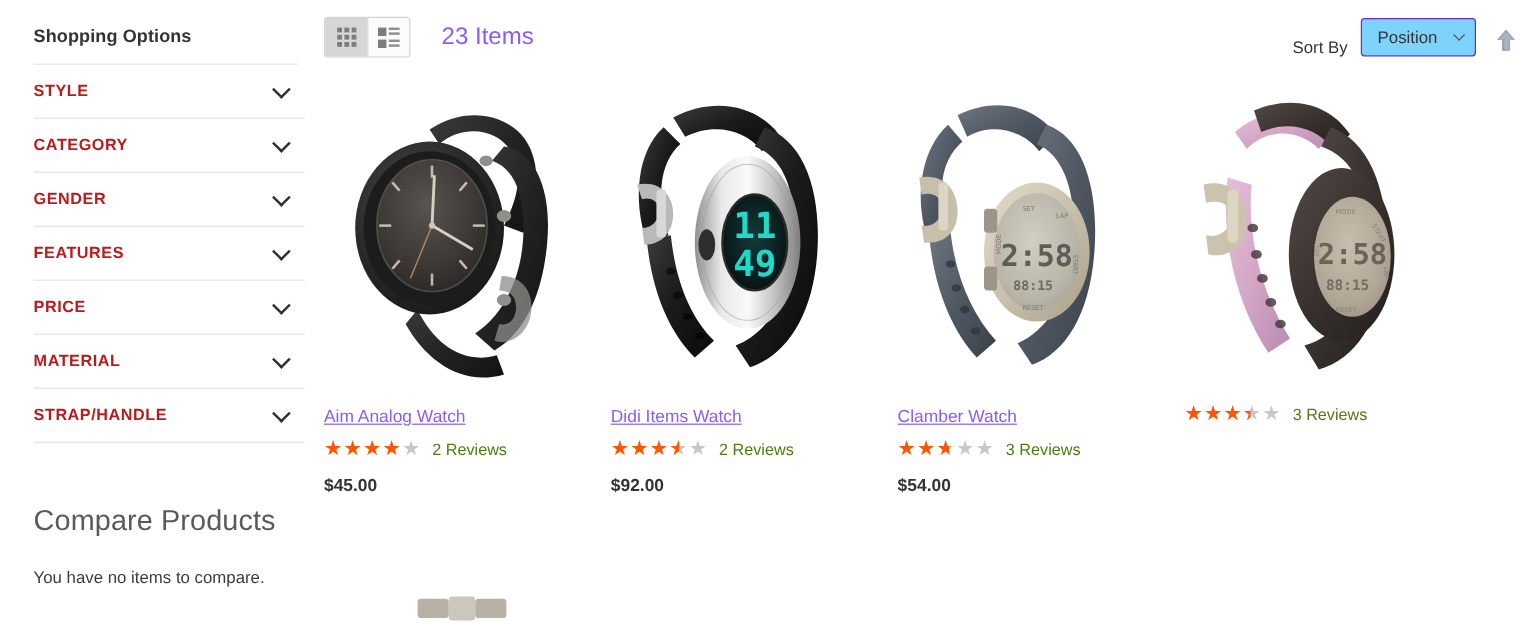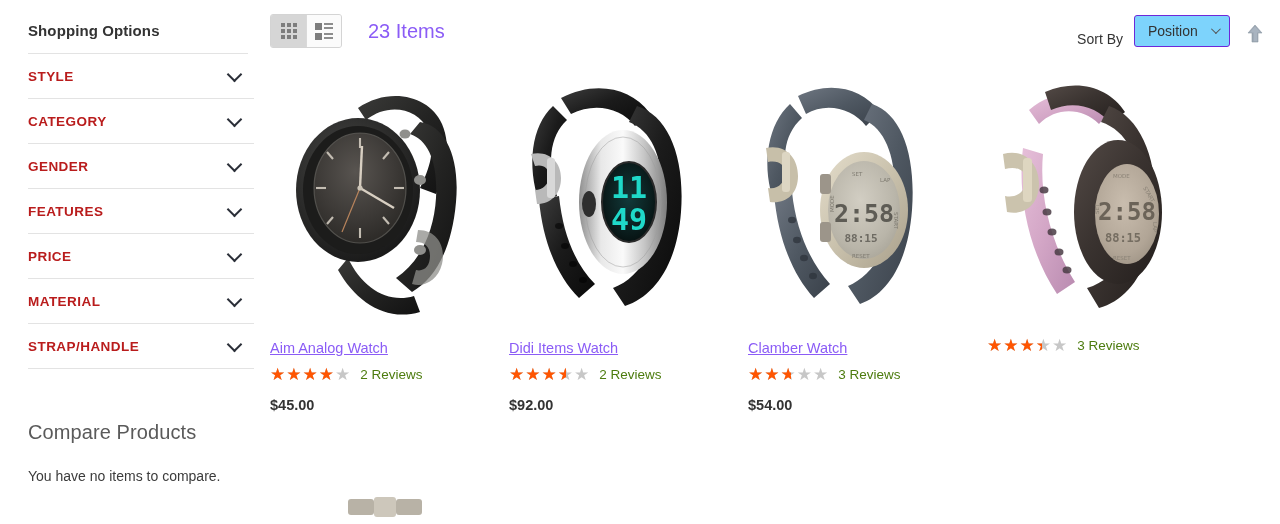--- a/index.html
+++ b/index.html
@@ -36,21 +36,21 @@
   }
   .chev {
     position: absolute; right: 14px; top: 50%;
     width: 11px; height: 11px; margin-top: -7px;
     border-right: 2px solid #2b2f38;
     border-bottom: 2px solid #2b2f38;
     transform: rotate(45deg);
   }
   .compare-block { margin-top: 52px; }
   .compare-title {
-    font-size: 20px; color: #5a5a5a; font-weight: normal;
+    font-size: 24px; color: #5a5a5a; font-weight: normal;
     letter-spacing: .1px;
   }
   .compare-empty {
     margin-top: 24px; font-size: 14px; color: #3b3b3b;
   }
 
   
   .main {
     position: absolute; left: 248px; top: 0;
     width: 1032px; height: 524px;

